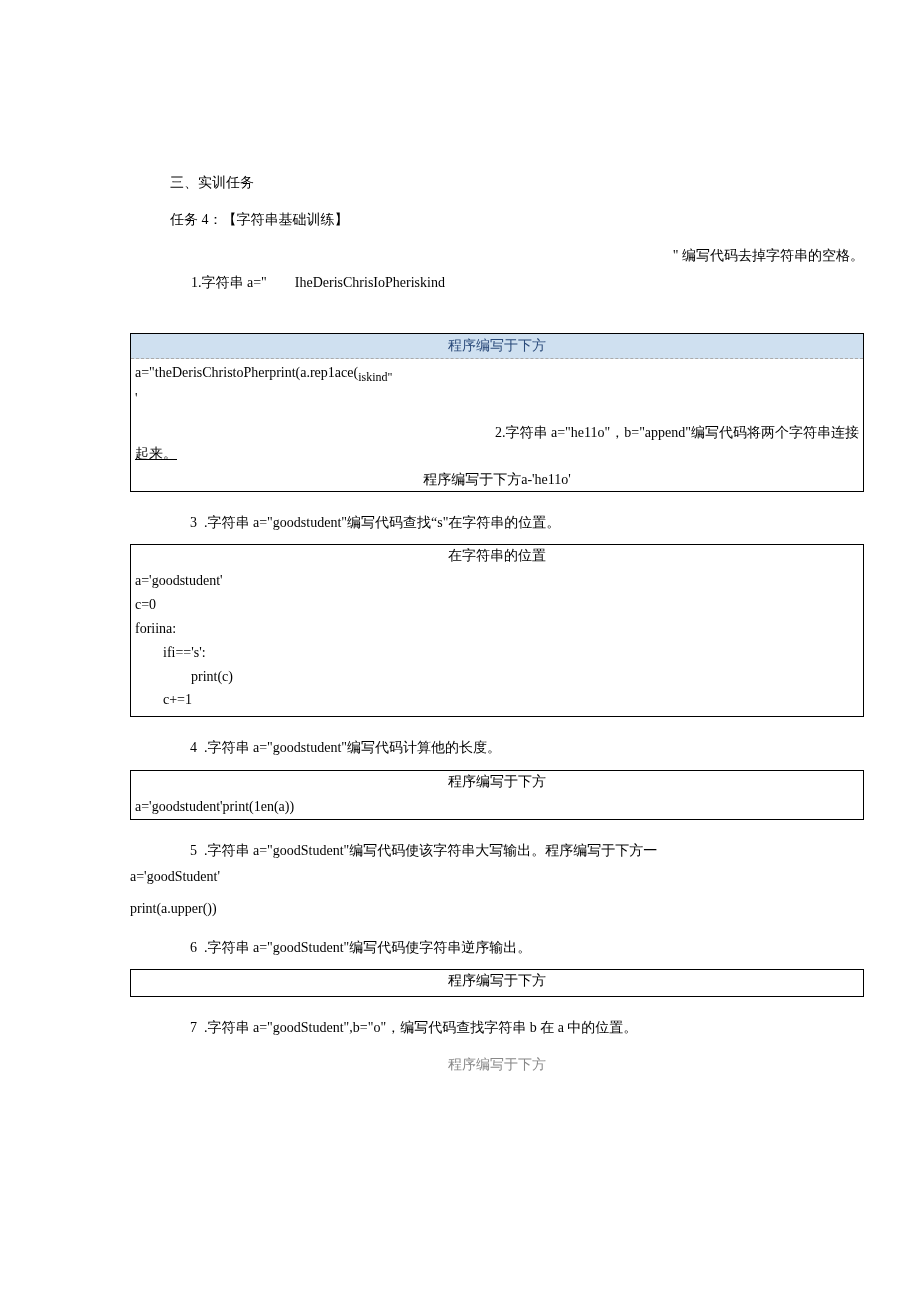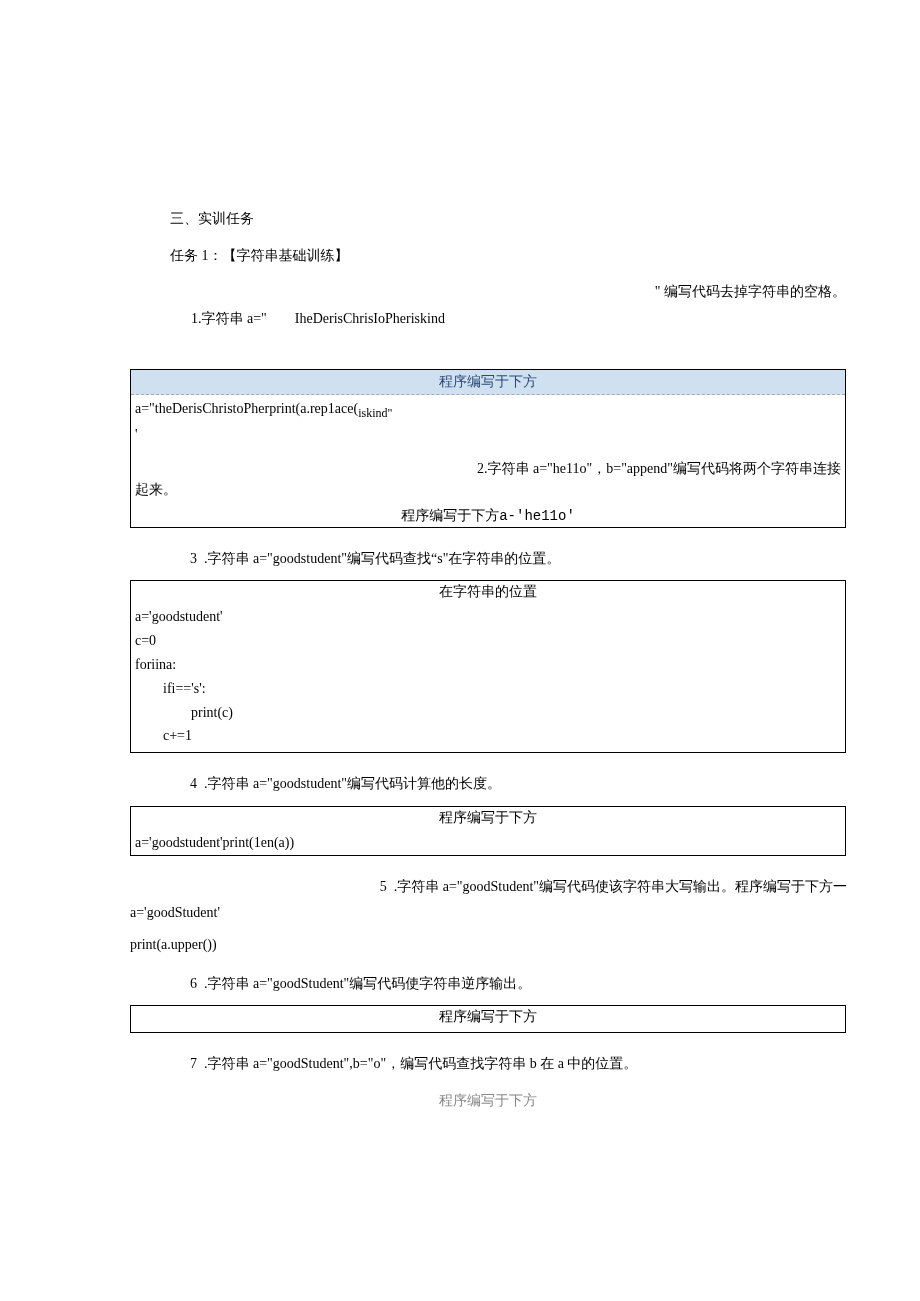--- a/index.html
+++ b/index.html
@@ -5,22 +5,21 @@
   body {
     margin: 0;
     padding: 0;
     background: #ffffff;
     font-family: "SimSun", "宋体", serif;
     font-size: 14px;
     color: #000;
     width: 920px;
   }
   .page {
-    padding: 170px 74px 60px 130px;
-    margin-top: 36px;
+    padding: 170px 56px 60px 130px;
   }
   .para {
     margin: 0 0 10px 40px;
     line-height: 1.9;
   }
   .qline {
     margin: 0 0 10px 40px;
     line-height: 1.9;
     display: flex;
     justify-content: space-between;
@@ -49,21 +48,21 @@
   .between-row {
     display: flex;
     justify-content: space-between;
     padding: 6px 4px 0 4px;
     line-height: 1.7;
   }
   .inner-header {
     text-align: center;
     padding: 8px 0 2px 0;
   }
-  .inner-header .after { display:inline-block;font-family:Liberation Mono, monospace; }
+  .inner-header .after { display:inline-block; }
   .footer-line {
     padding: 0 4px 4px 4px;
   }
   .numlist {
     margin: 14px 0 8px 60px;
     line-height: 1.9;
   }
   .box-plain-header {
     text-align: center;
     padding: 2px 0;
@@ -75,61 +74,61 @@
     font-size: 14px;
     line-height: 1.7;
     white-space: pre;
   }
   .q5block {
     margin: 14px 0 0 60px;
     line-height: 1.9;
   }
   .q5row {
     display: flex;
-    justify-content: flex-end;
+    justify-content: flex-start;
   }
   .q5dash {
     letter-spacing: -1px;
   }
   .lonecode {
     margin: 0 0 6px 0;
     line-height: 1.8;
   }
   .faint-centered {
     text-align: center;
     color: #888;
     margin-top: 14px;
   }
 </style>
 </head>
 <body>
 
 <div class="page">
 
   <p class="para">三、实训任务</p>
-  <p class="para">任务 1：【字符串基础训练】</p>
+  <p class="para">任务 4：【字符串基础训练】</p>
 
   <div class="qline">
     <span class="qline-left">
       <span>1.字符串 a="</span>&nbsp;&nbsp;&nbsp;&nbsp;&nbsp;&nbsp;&nbsp;&nbsp;<span>IheDerisChrisIoPheriskind</span>
     </span>
     <span class="qline-right">" 编写代码去掉字符串的空格。</span>
   </div>
 
   <div class="box">
     <div class="box-header shaded">程序编写于下方</div>
     <div class="box-body">
       <span>a="theDerisChristoPherprint(a.rep1ace(</span><span class="sub"> iskind"</span><br>
       <span>'</span>
     </div>
     <div class="between-row">
       <span></span>
       <span>2.字符串 a="he11o"，b="append"编写代码将两个字符串连接</span>
     </div>
-    <div style="padding:0 4px;">
+    <div style="padding:0 4px;text-decoration:underline;">
       <span>起来。</span>
     </div>
     <div class="inner-header">
       <span>程序编写于下方</span><span class="after"> a-'he11o'</span>
     </div>
   </div>
 
   <div class="numlist">
     <span>3</span>&nbsp;&nbsp;<span>.字符串 a="goodstudent"编写代码查找“s"在字符串的位置。</span>
   </div>

